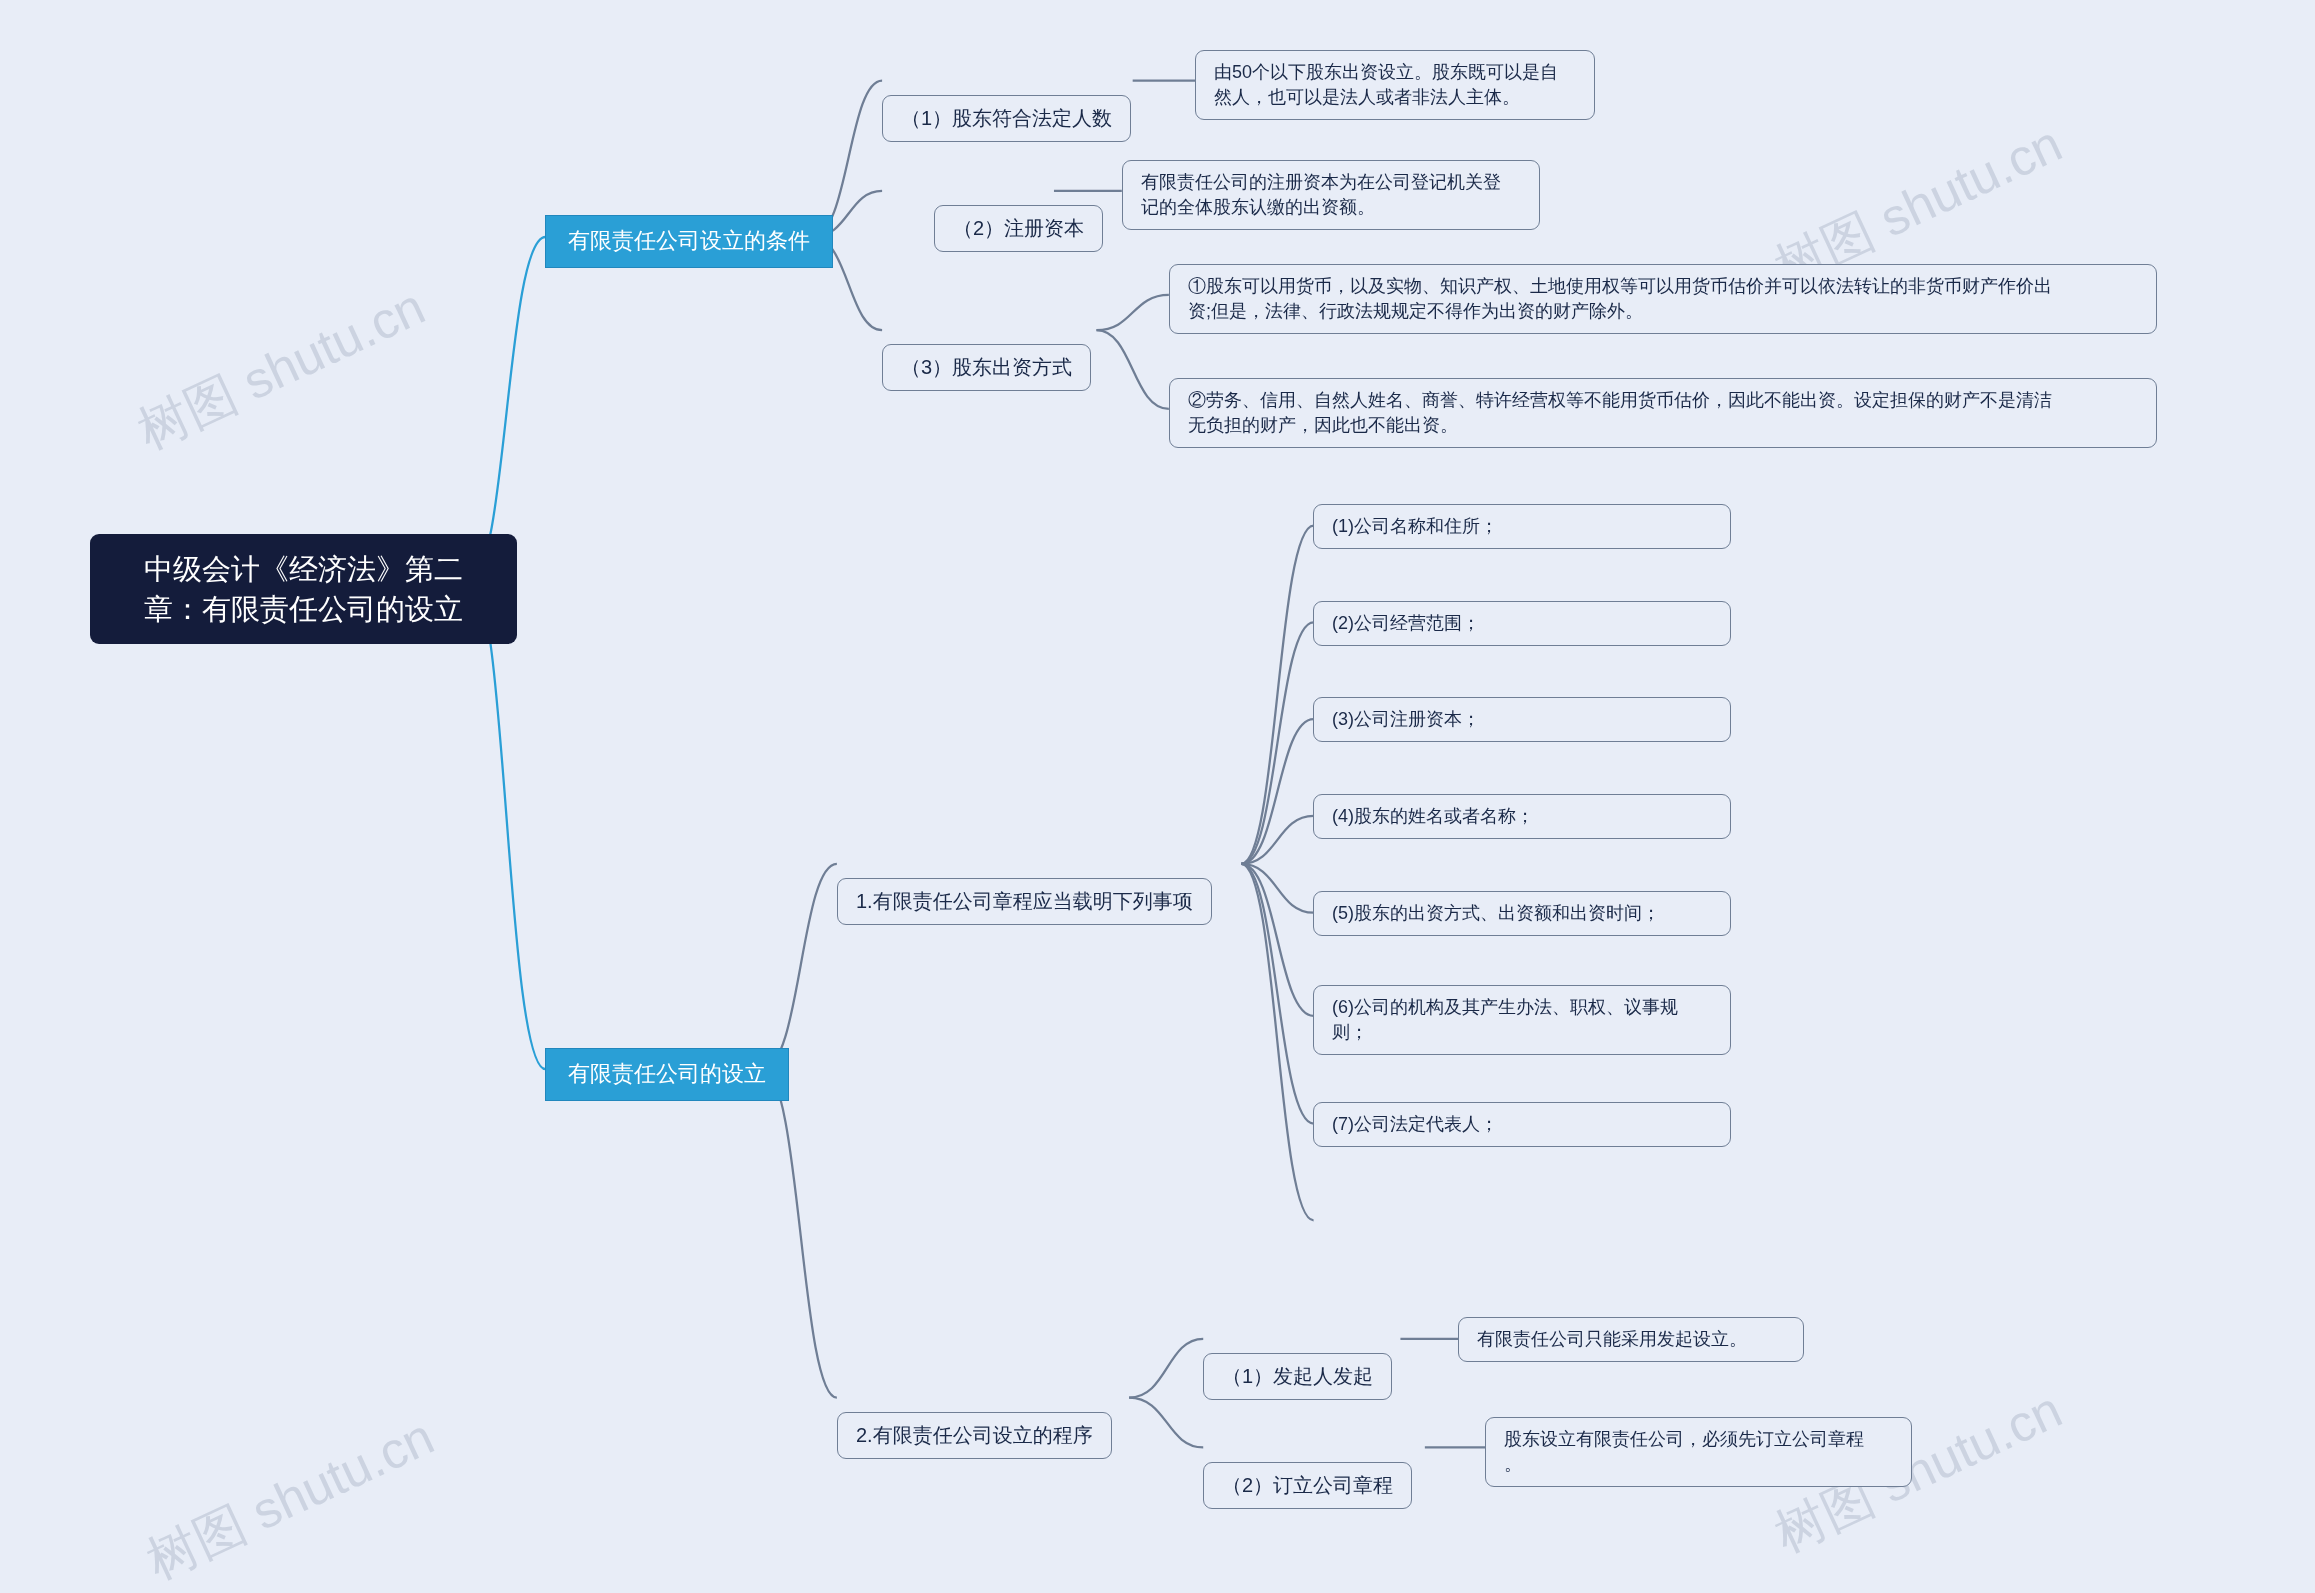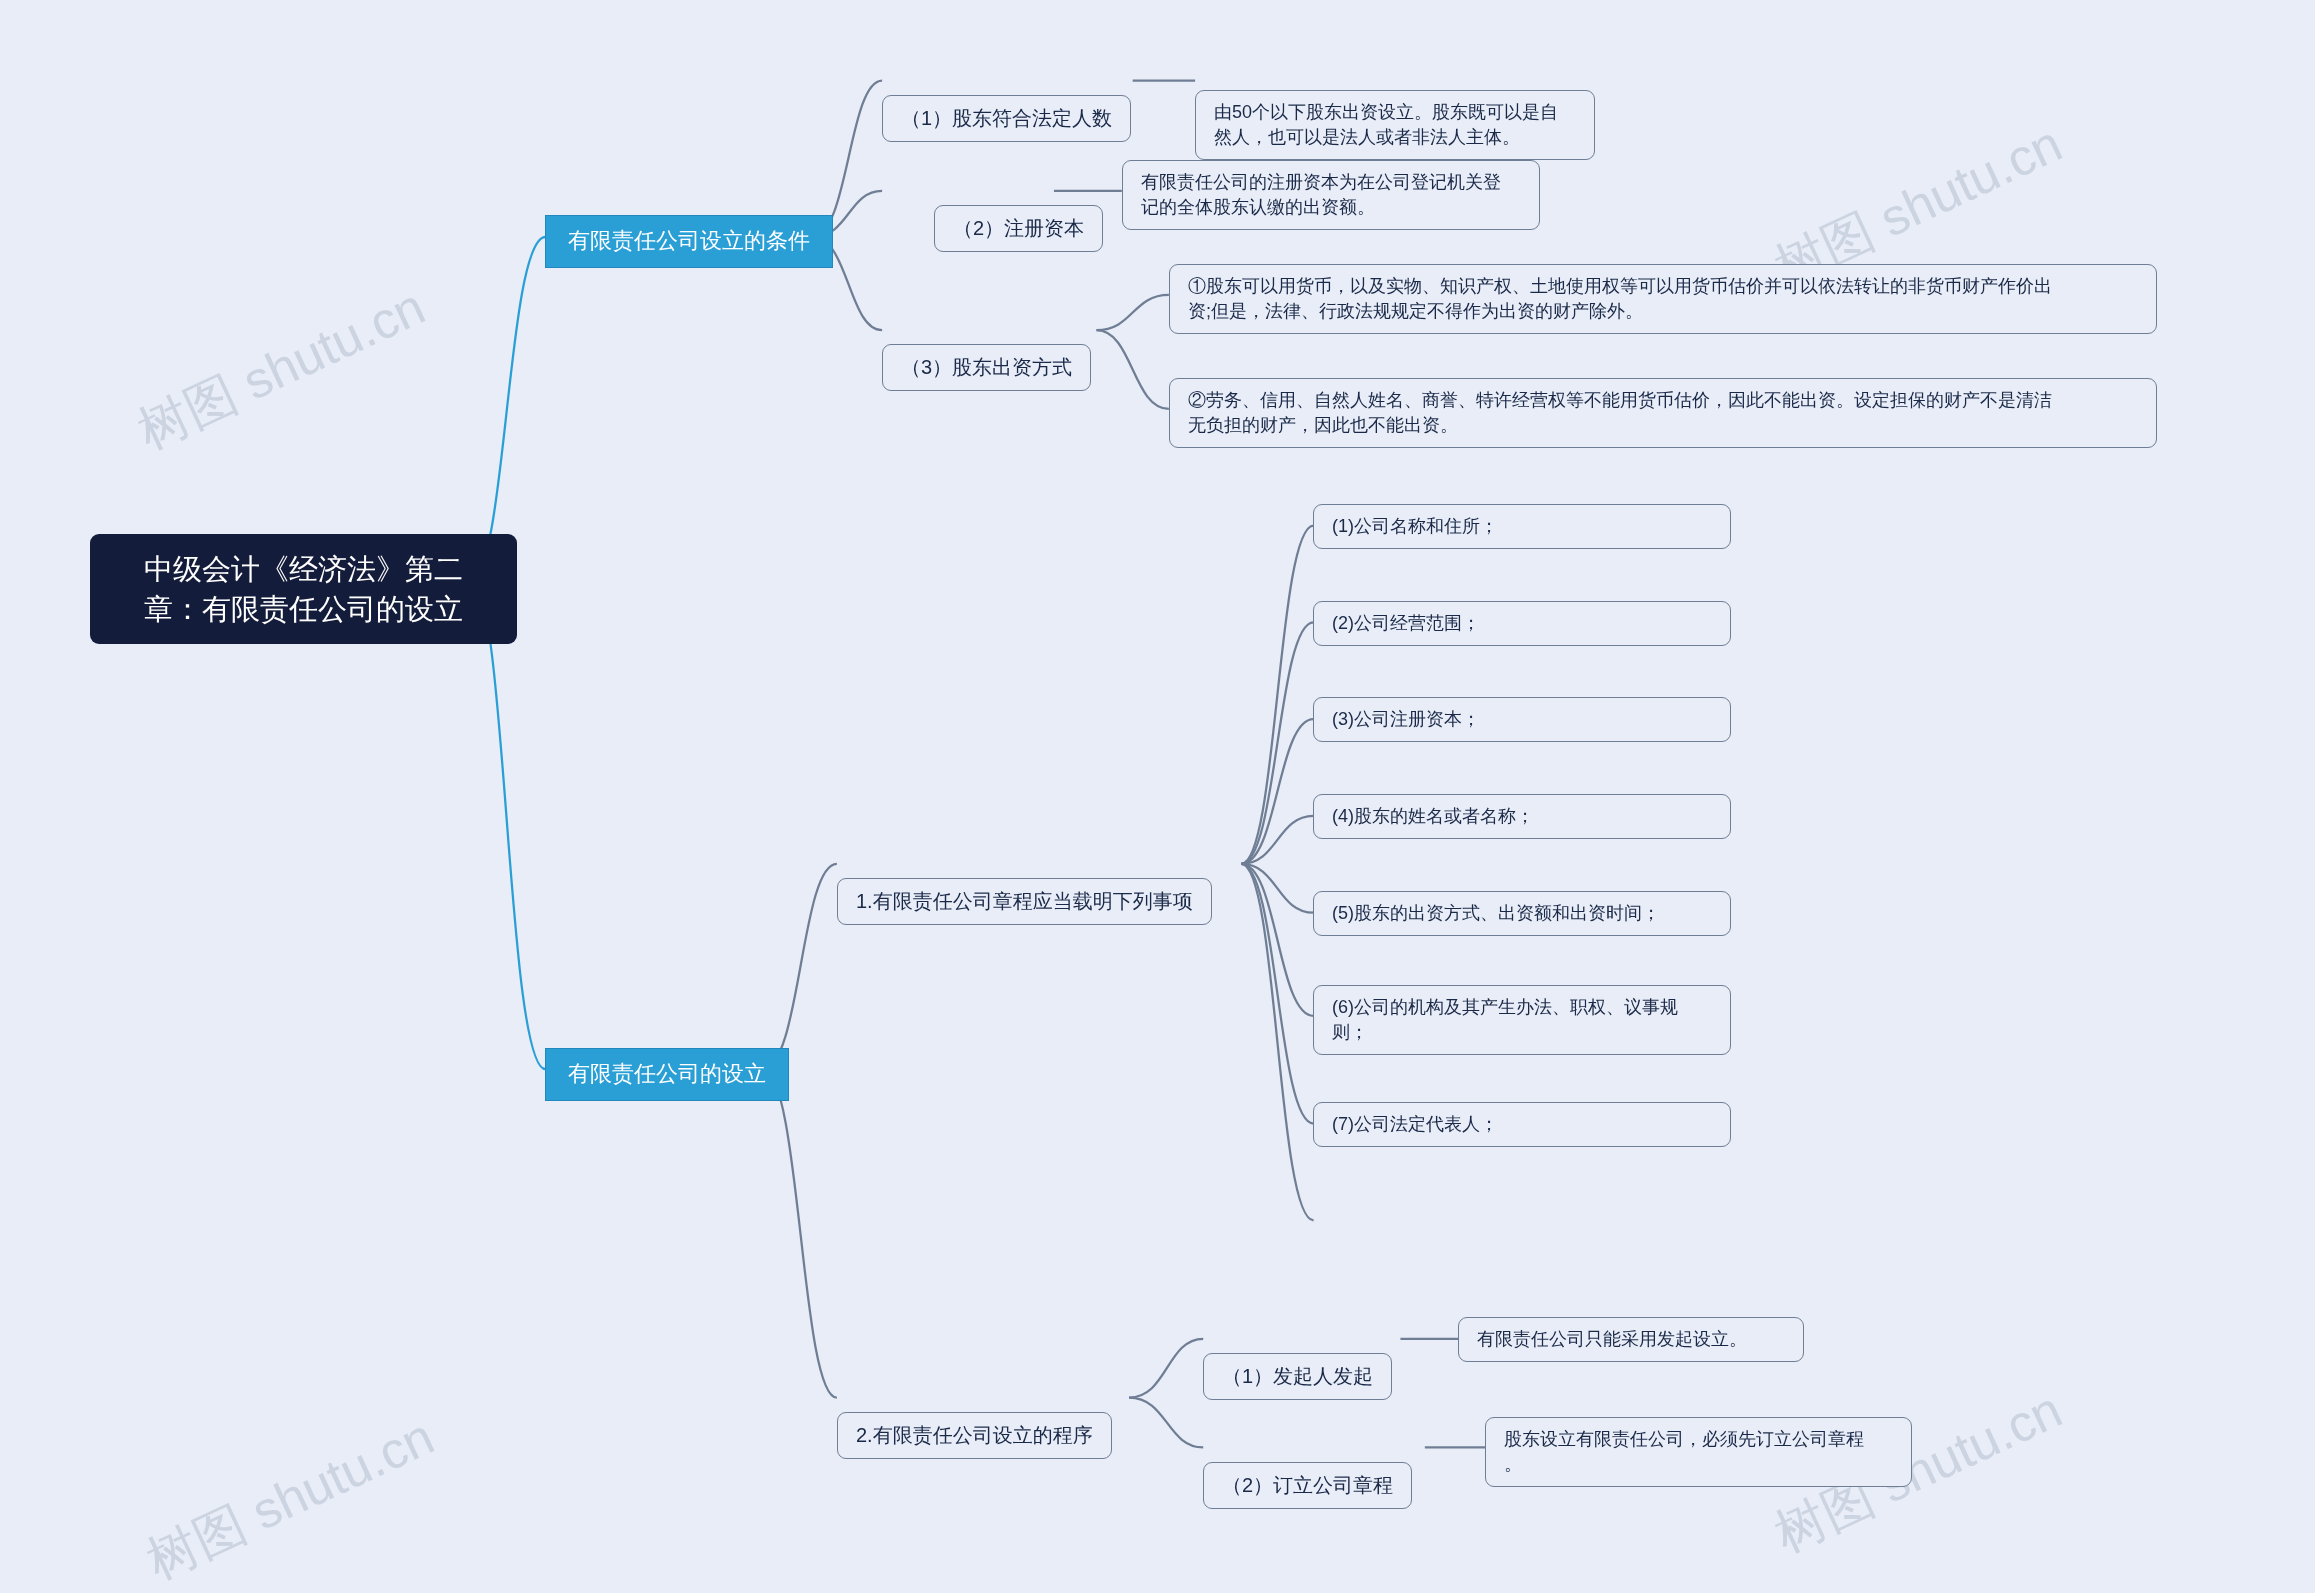--- a/index.html
+++ b/index.html
@@ -59,21 +59,21 @@
     <path class="grey" d="M1575 1600 C1610 1600 1610 1600 1642 1600"></path>
   </svg>
 
   <div class="node-root" style="left:90px;top:534px;white-space:pre-line;">中级会计《经济法》第二
 章：有限责任公司的设立</div>
 
   <div class="node-l1" style="left:545px;top:215px;">有限责任公司设立的条件</div>
   <div class="node-l1" style="left:545px;top:1048px;">有限责任公司的设立</div>
 
   <div class="node-l2" style="left:882px;top:59px;">（1）股东符合法定人数</div>
-  <div class="node-l3" style="left:1195px;top:50px;width:362px;white-space:pre-line;margin-top:40px;">由50个以下股东出资设立。股东既可以是自
+  <div class="node-l3" style="left:1195px;top:50px;width:362px;white-space:pre-line;">由50个以下股东出资设立。股东既可以是自
 然人，也可以是法人或者非法人主体。</div>
 
   <div class="node-l2" style="left:934px;top:169px;">（2）注册资本</div>
   <div class="node-l3" style="left:1122px;top:160px;width:380px;white-space:pre-line;">有限责任公司的注册资本为在公司登记机关登
 记的全体股东认缴的出资额。</div>
 
   <div class="node-l2" style="left:882px;top:308px;">（3）股东出资方式</div>
   <div class="node-l3" style="left:1169px;top:264px;width:950px;white-space:pre-line;">①股东可以用货币，以及实物、知识产权、土地使用权等可以用货币估价并可以依法转让的非货币财产作价出
 资;但是，法律、行政法规规定不得作为出资的财产除外。</div>
   <div class="node-l3" style="left:1169px;top:378px;width:950px;white-space:pre-line;">②劳务、信用、自然人姓名、商誉、特许经营权等不能用货币估价，因此不能出资。设定担保的财产不是清洁

